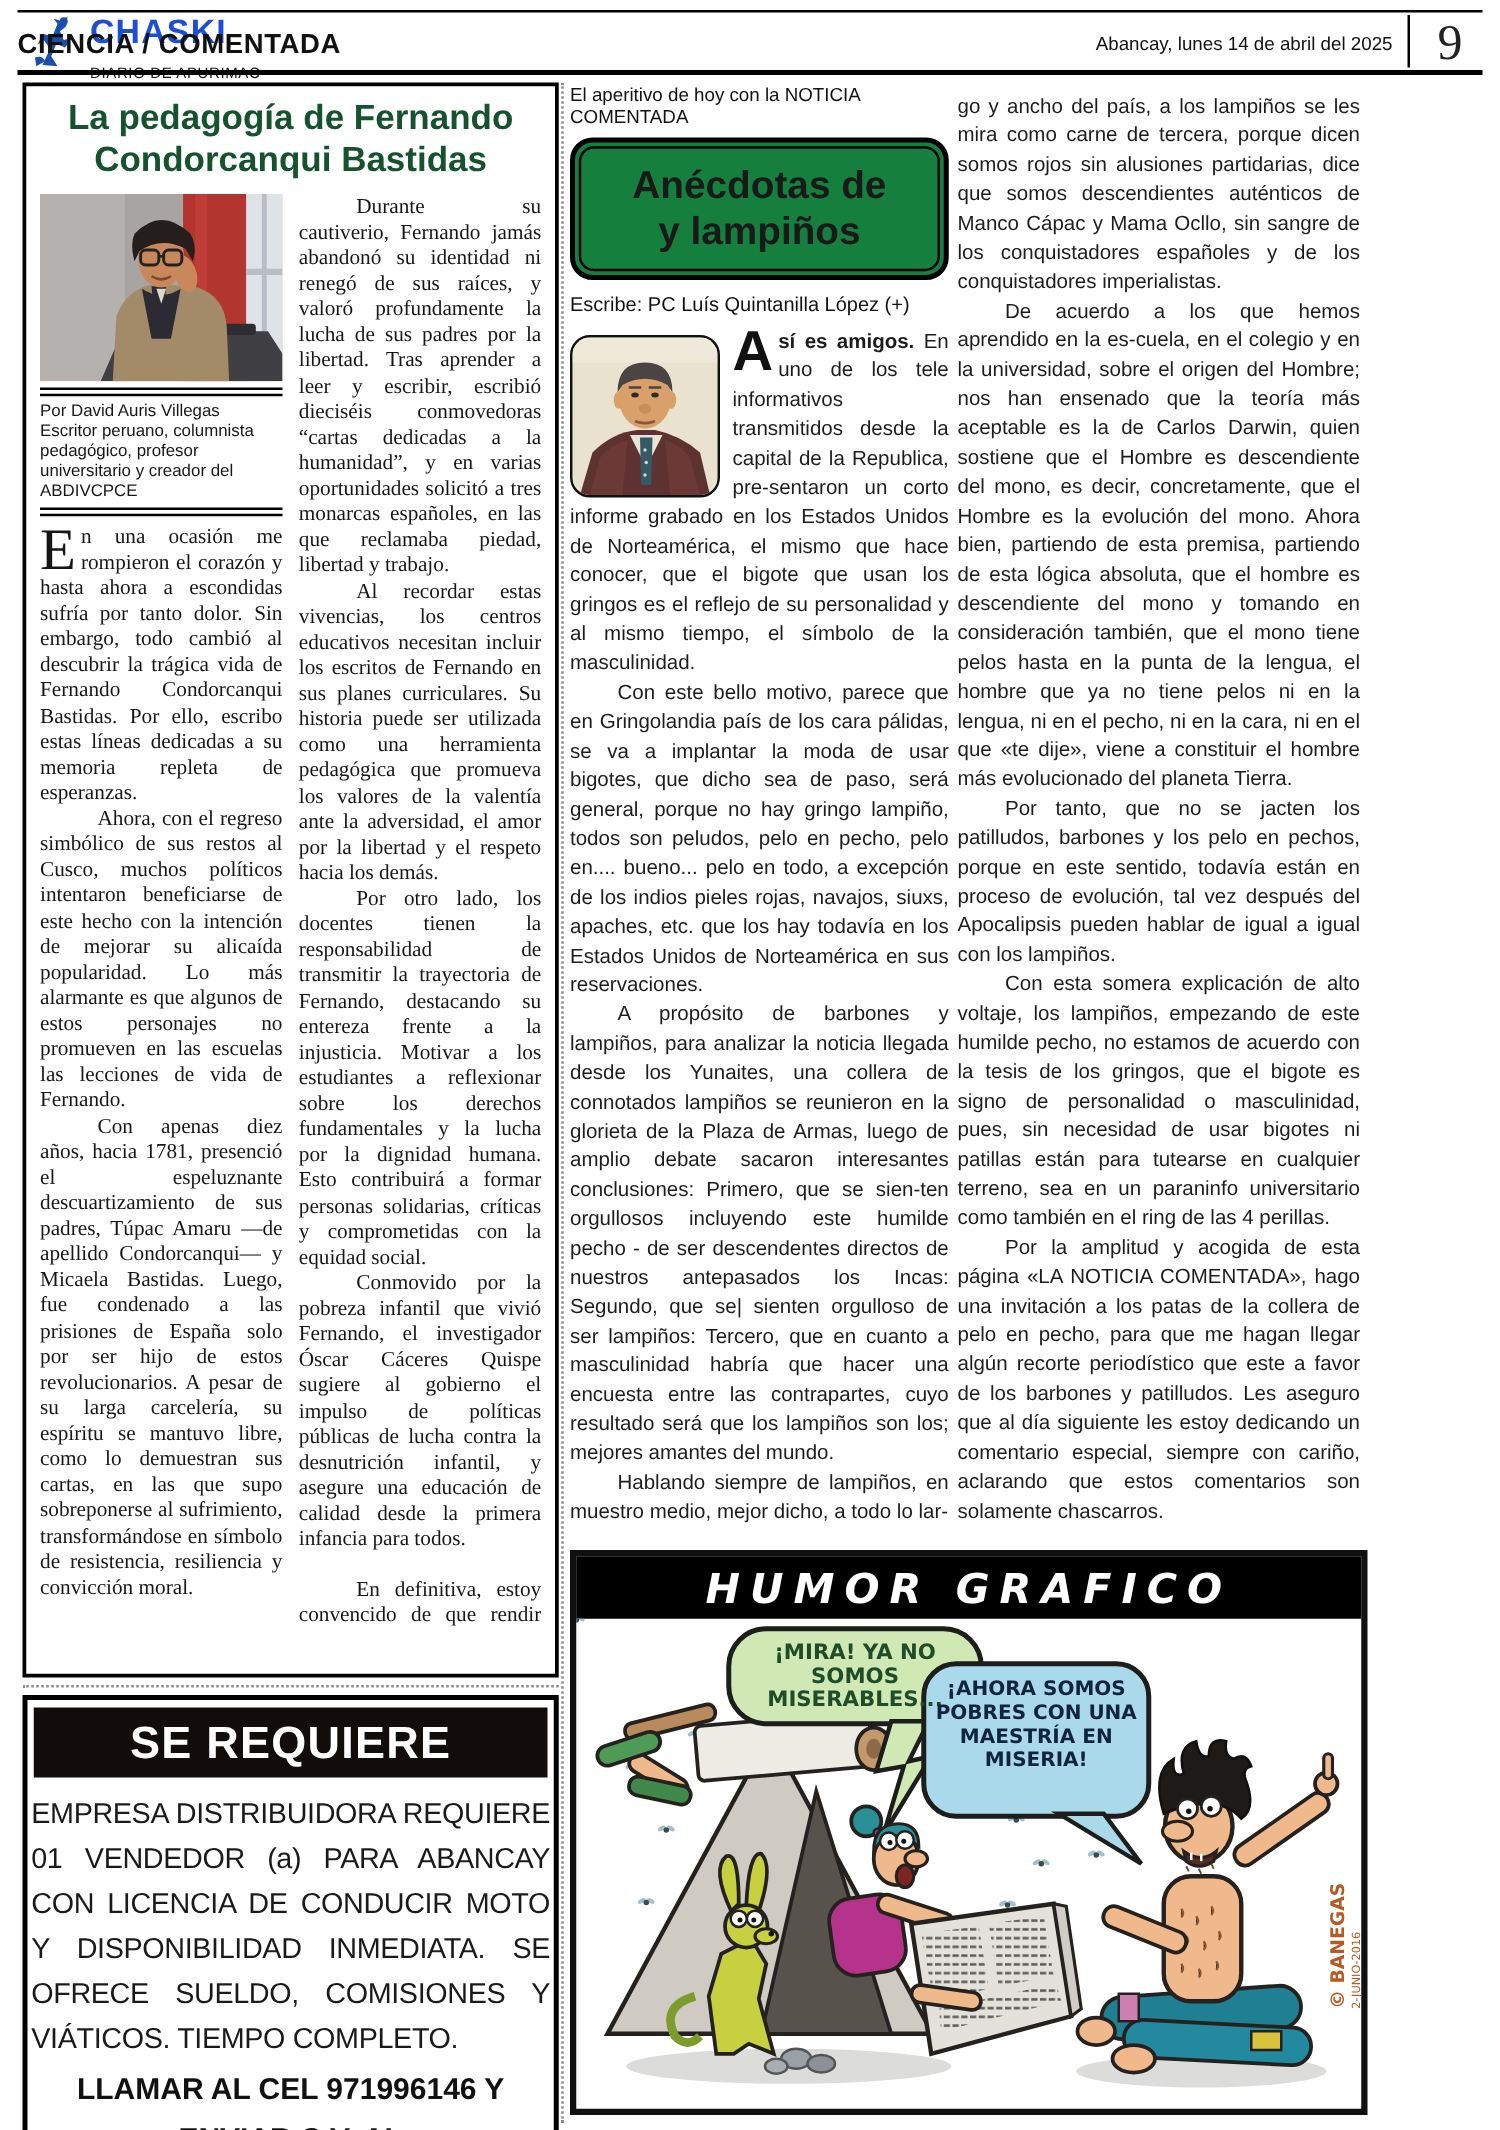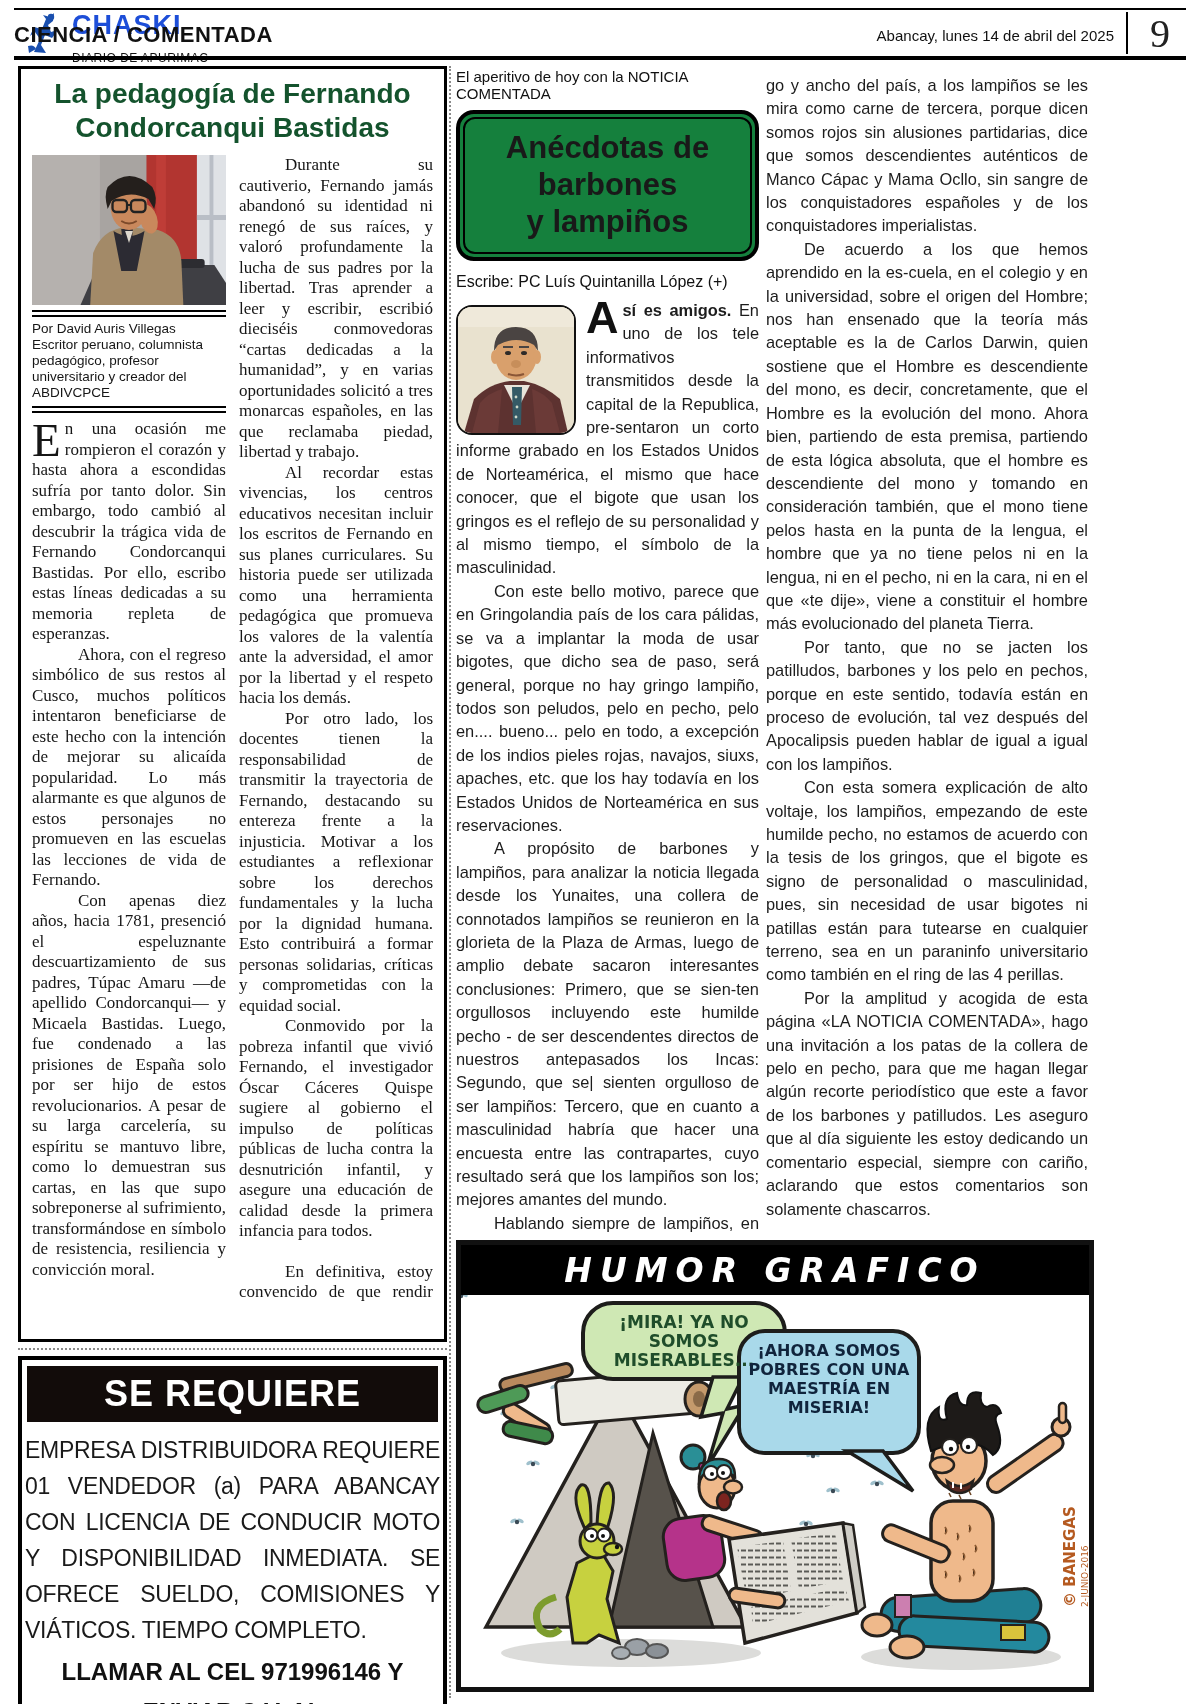--- a/index.html
+++ b/index.html
@@ -149,21 +149,20 @@
       <p class="ind">Conmovido por la pobreza infantil que vivió Fernando, el investigador Óscar Cáceres Quispe sugiere al gobierno el impulso de políticas públicas de lucha contra la desnutrición infantil, y asegure una educación de calidad desde la primera infancia para todos.</p>
       <p class="ind gap">En definitiva, estoy convencido de que rendir tributo a Fernando Condorcanqui Bastidas es leer y valorar sus cartas, permitiendo que su voz constituya parte esencial del desarrollo formativo de los estudiantes.</p>
     </div>
   </div>
 
   <div class="a2mid">
     <div class="kicker">El aperitivo de hoy con la NOTICIA COMENTADA</div>
     <div class="a2-titlebox">
       <div class="a2-titlebox-inner">
         <div class="a2-title-line">Anécdotas de</div>
-        <div class="a2-title-line">barbones</div>
         <div class="a2-title-line">y lampiños</div>
       </div>
     </div>
     <div class="escribe">Escribe: PC Luís Quintanilla López (+)</div>
     <div class="a2-text">
       <div class="a2-photoframe">
         <svg width="116" height="126" viewBox="0 0 116 126">
           <rect x="0" y="0" width="116" height="126" fill="#e9e2cf"></rect>
           <rect x="0" y="0" width="116" height="20" fill="#efe9da"></rect>
           <path d="M6,126 L16,92 Q32,76 52,74 L66,74 Q86,78 102,92 L110,126 Z" fill="#5d3230"></path>

